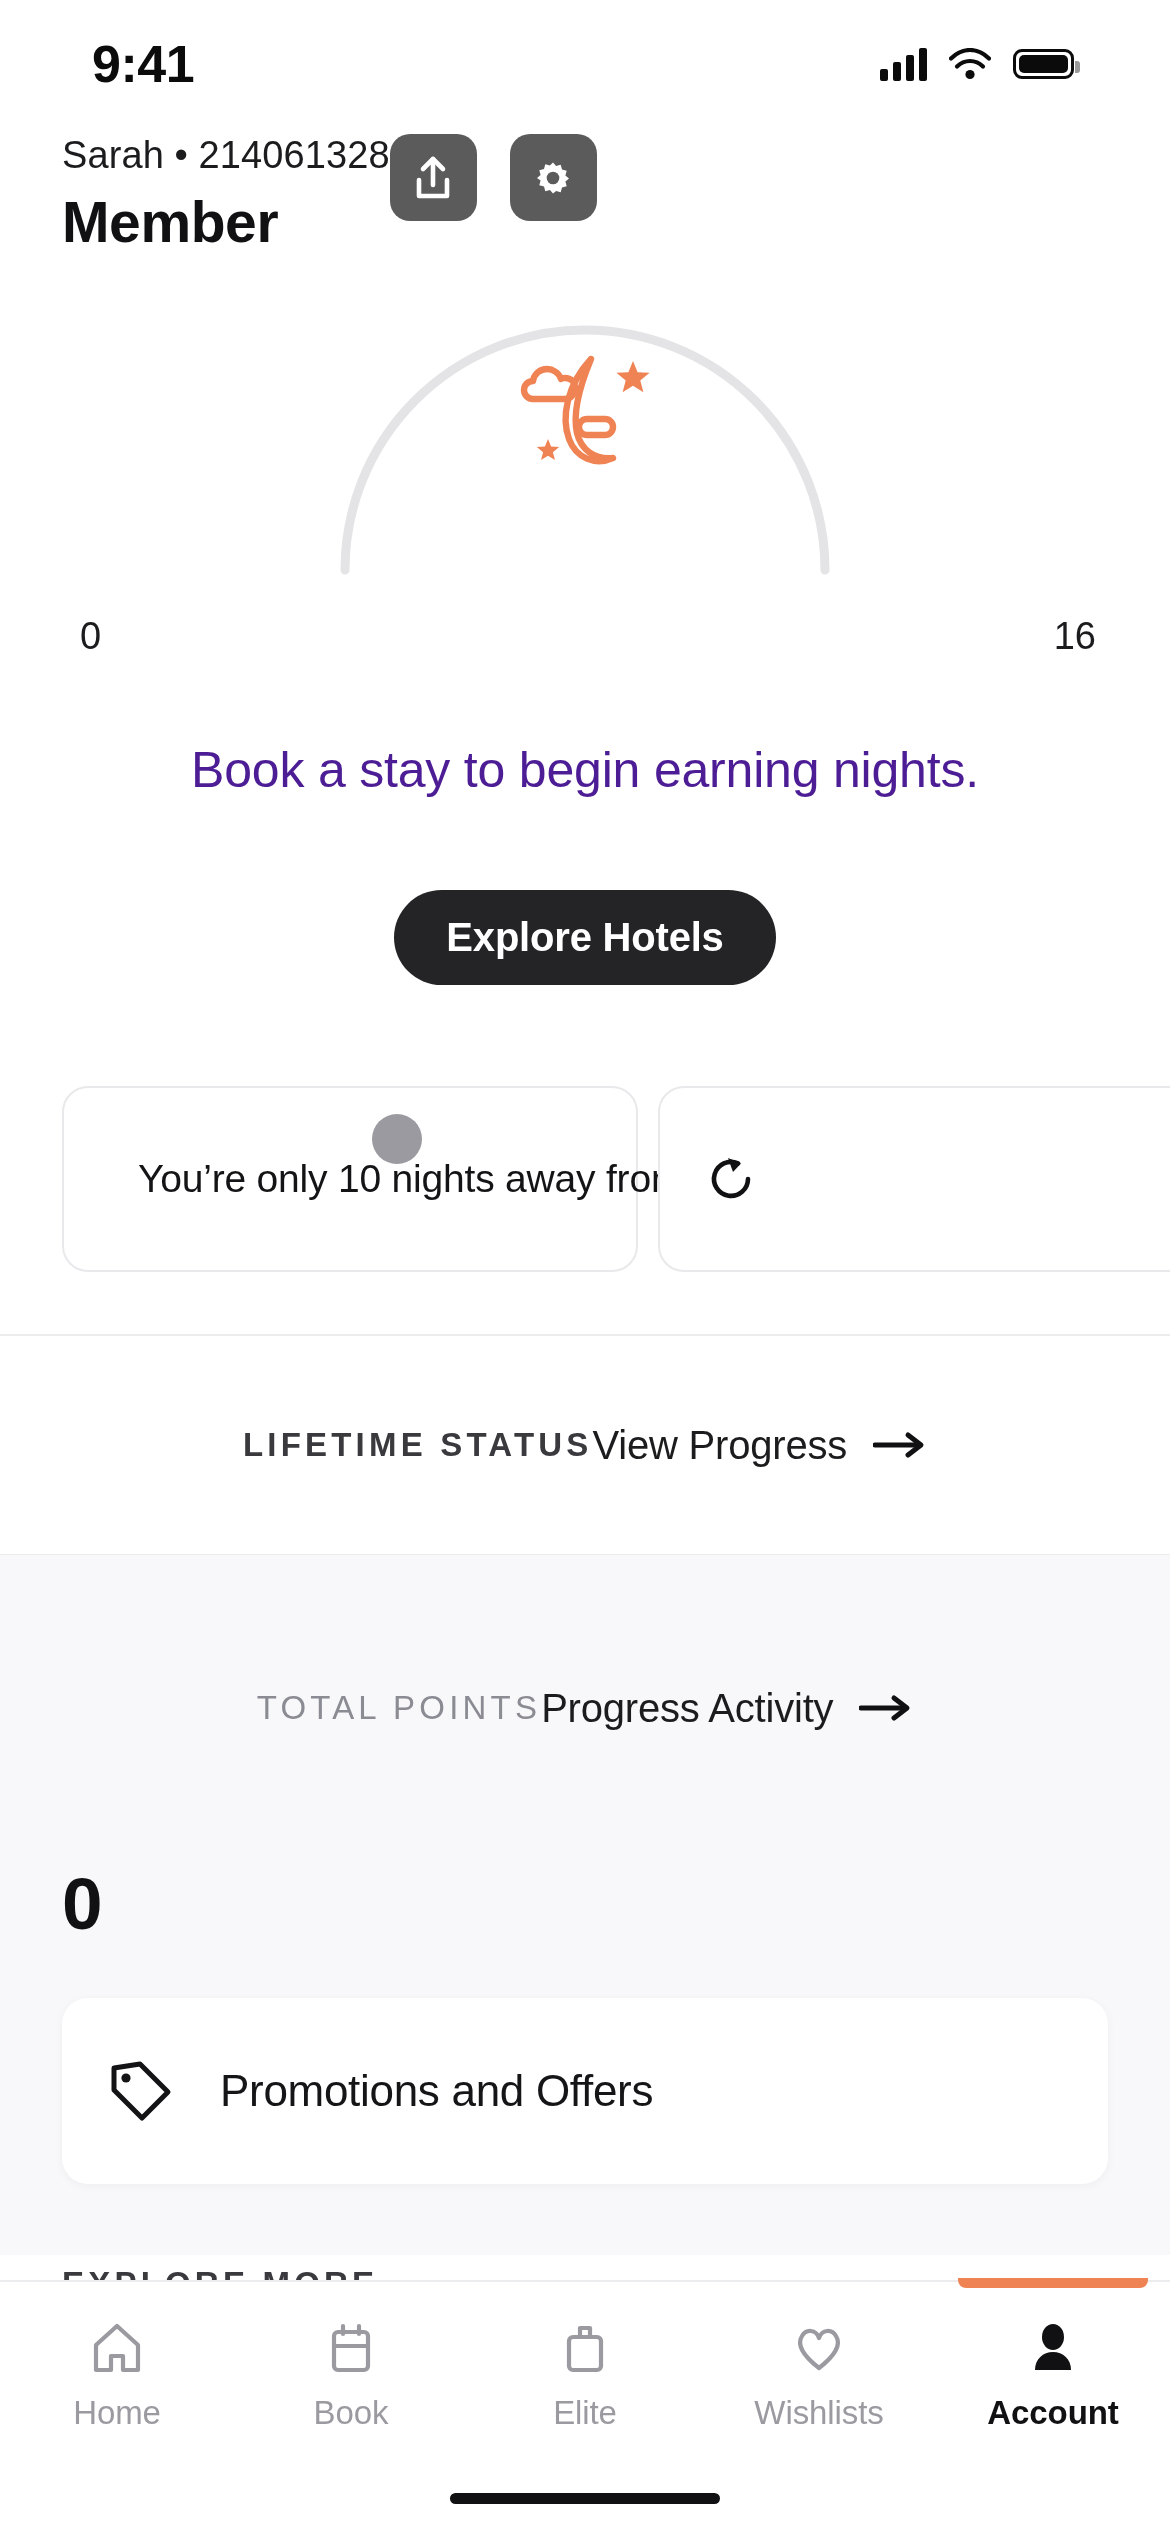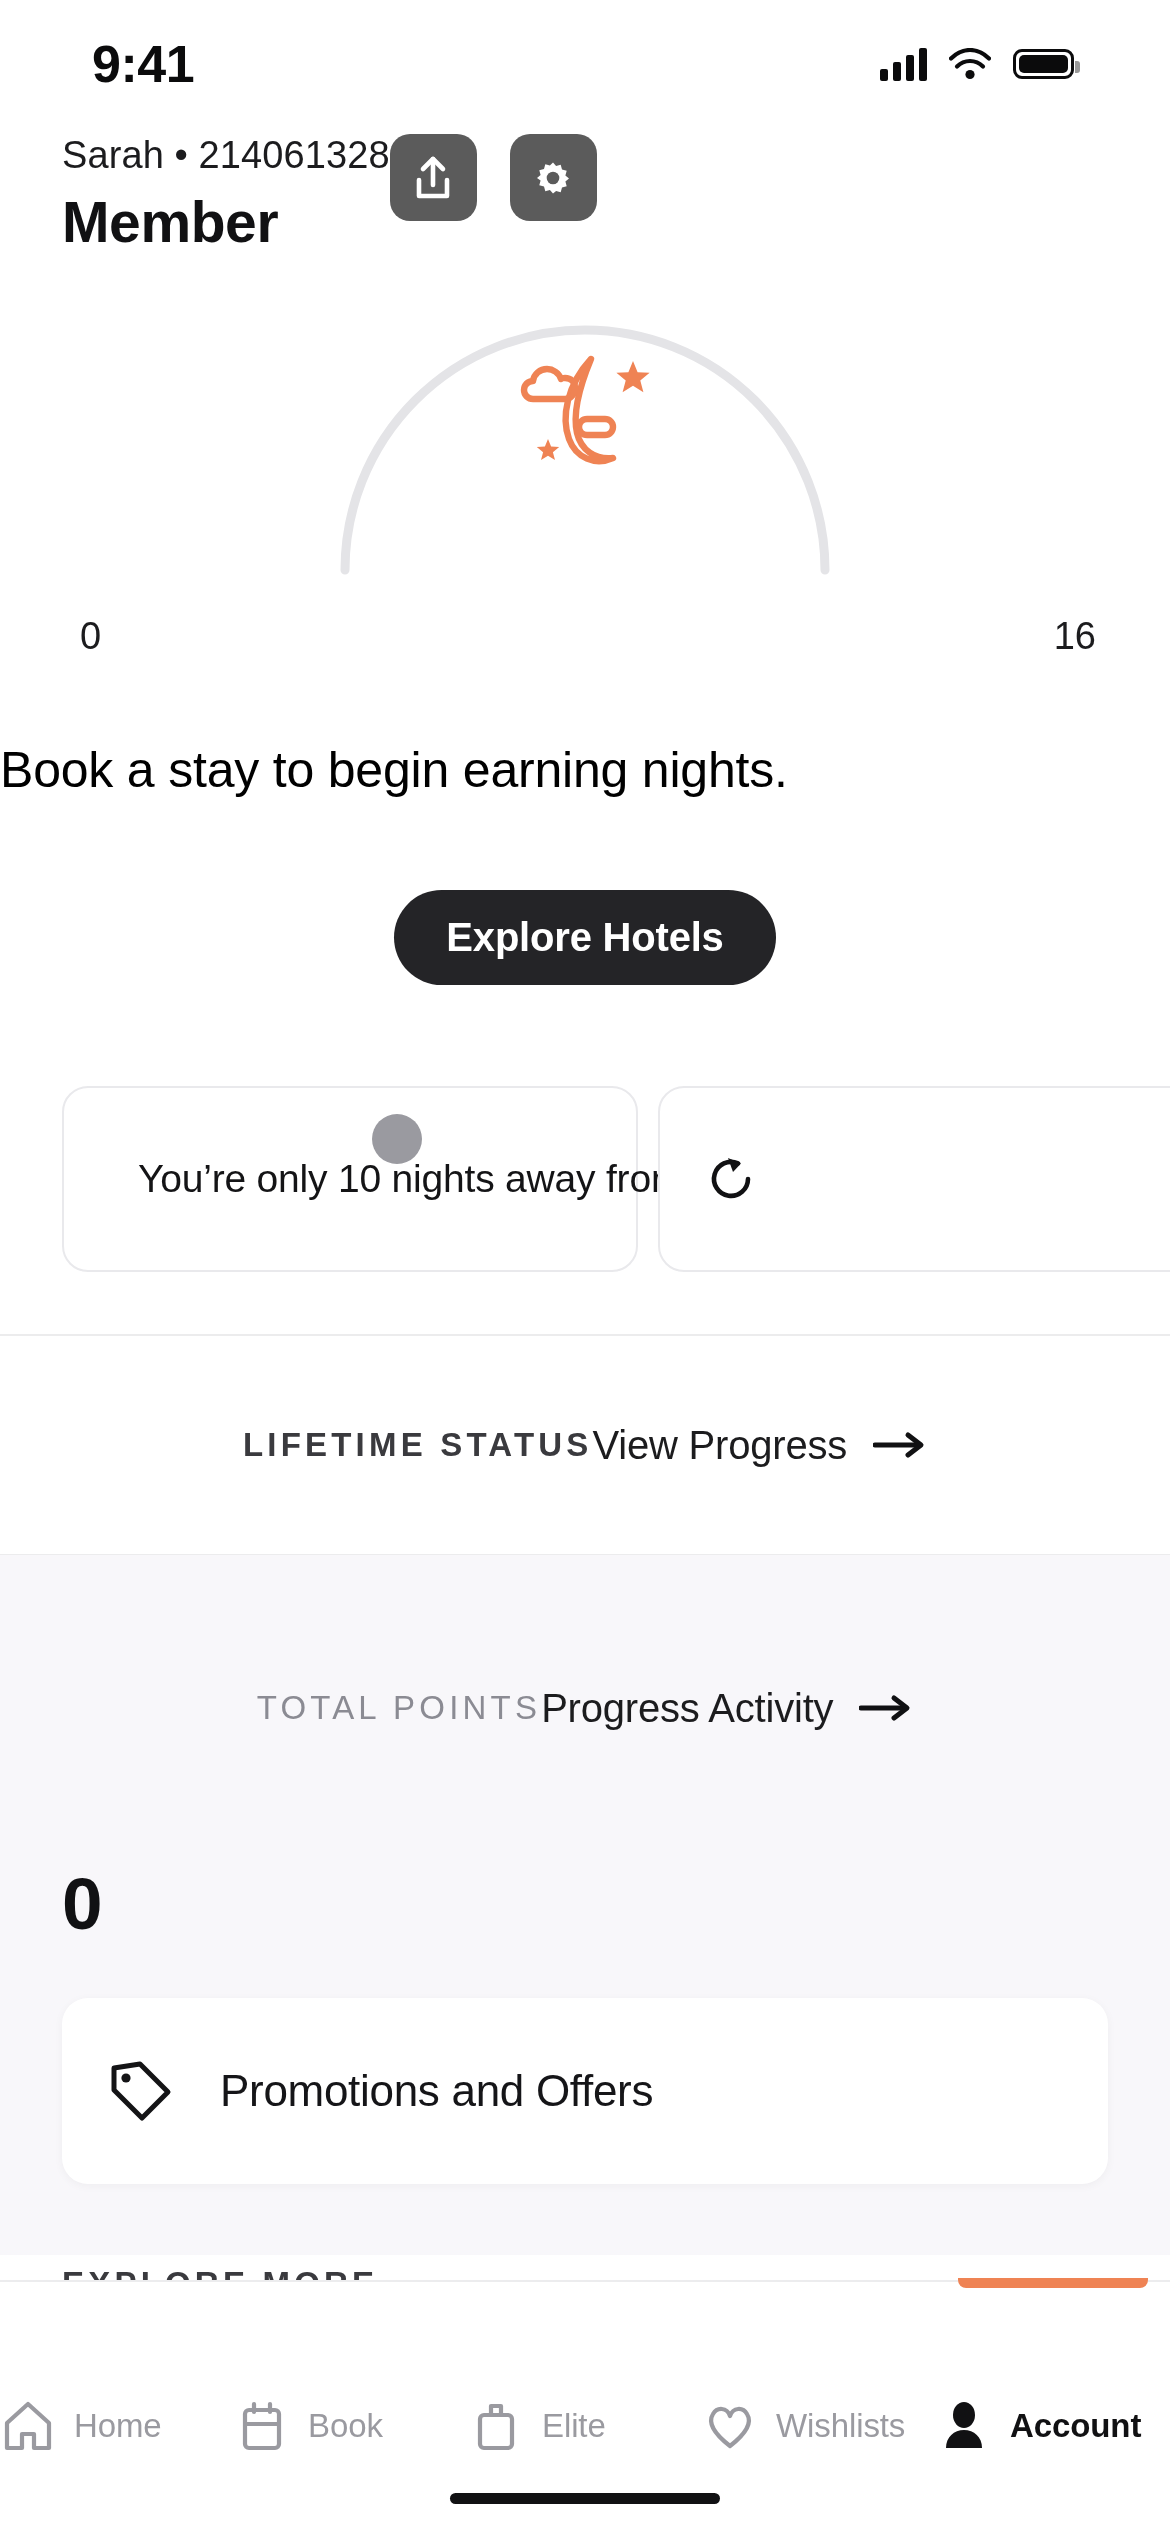--- a/index.html
+++ b/index.html
@@ -51,22 +51,22 @@
     position:absolute; left:50%; transform:translateX(-50%); top:60px;
     width:220px; height:140px; display:flex; align-items:center; justify-content:center;
   }
   .gauge-label {
     position:absolute; top:337px; font-size:38px; color:#1c1c1e;
   }
   .gauge-label.left { left:80px; }
   .gauge-label.right { right:74px; }
 
   .gauge-copy {
-    position:absolute; top:740px; left:0; width:1170px; text-align:left;
-    font-size:50px; line-height:1.22; color:#000000; letter-spacing:-0.2px;
+    position:absolute; top:740px; left:0; width:1170px; text-align:center;
+    font-size:50px; line-height:1.22; color:#4c1d95; letter-spacing:-0.2px;
   }
   .cta-row { position:absolute; top:890px; left:0; width:1170px; display:flex; justify-content:center; }
   .cta-btn {
     background:#242427; color:#ffffff; border:none; border-radius:48px;
     padding:12px 52px; height:95px; font-size:40px; font-weight:700;
     font-family:"Liberation Sans", sans-serif; letter-spacing:-0.2px;
   }
 
   
   .carousel { position:absolute; top:1086px; left:0; width:1170px; height:200px; }
@@ -106,21 +106,21 @@
   .explore-more {
     position:absolute; left:62px; top:2265px; font-size:33px; font-weight:700;
     letter-spacing:4.2px; color:#3a3a3e;
   }
 
   
   .tabbar {
     position:absolute; left:0; bottom:0; width:1170px; height:252px;
     background:#ffffff; border-top:2px solid #ececee; display:flex;
   }
-  .tab { position:relative; flex:1; display:flex; flex-direction:row;
+  .tab { position:relative; flex:1; display:flex; flex-direction:column;
     align-items:center; justify-content:flex-start; padding-top:38px; gap:18px; }
   .tab-ind { position:absolute; top:-4px; left:50%; transform:translateX(-50%);
     width:190px; height:10px; border-radius:0 0 8px 8px; background:#ef8354; }
   .tab-label { font-size:33px; color:#9a9aa0; letter-spacing:-0.1px; }
   .tab.active .tab-label { color:#111113; font-weight:700; }
   .home-indicator {
     position:absolute; bottom:28px; left:50%; transform:translateX(-50%);
     width:270px; height:11px; border-radius:6px; background:#111113;
   }
 </style>

